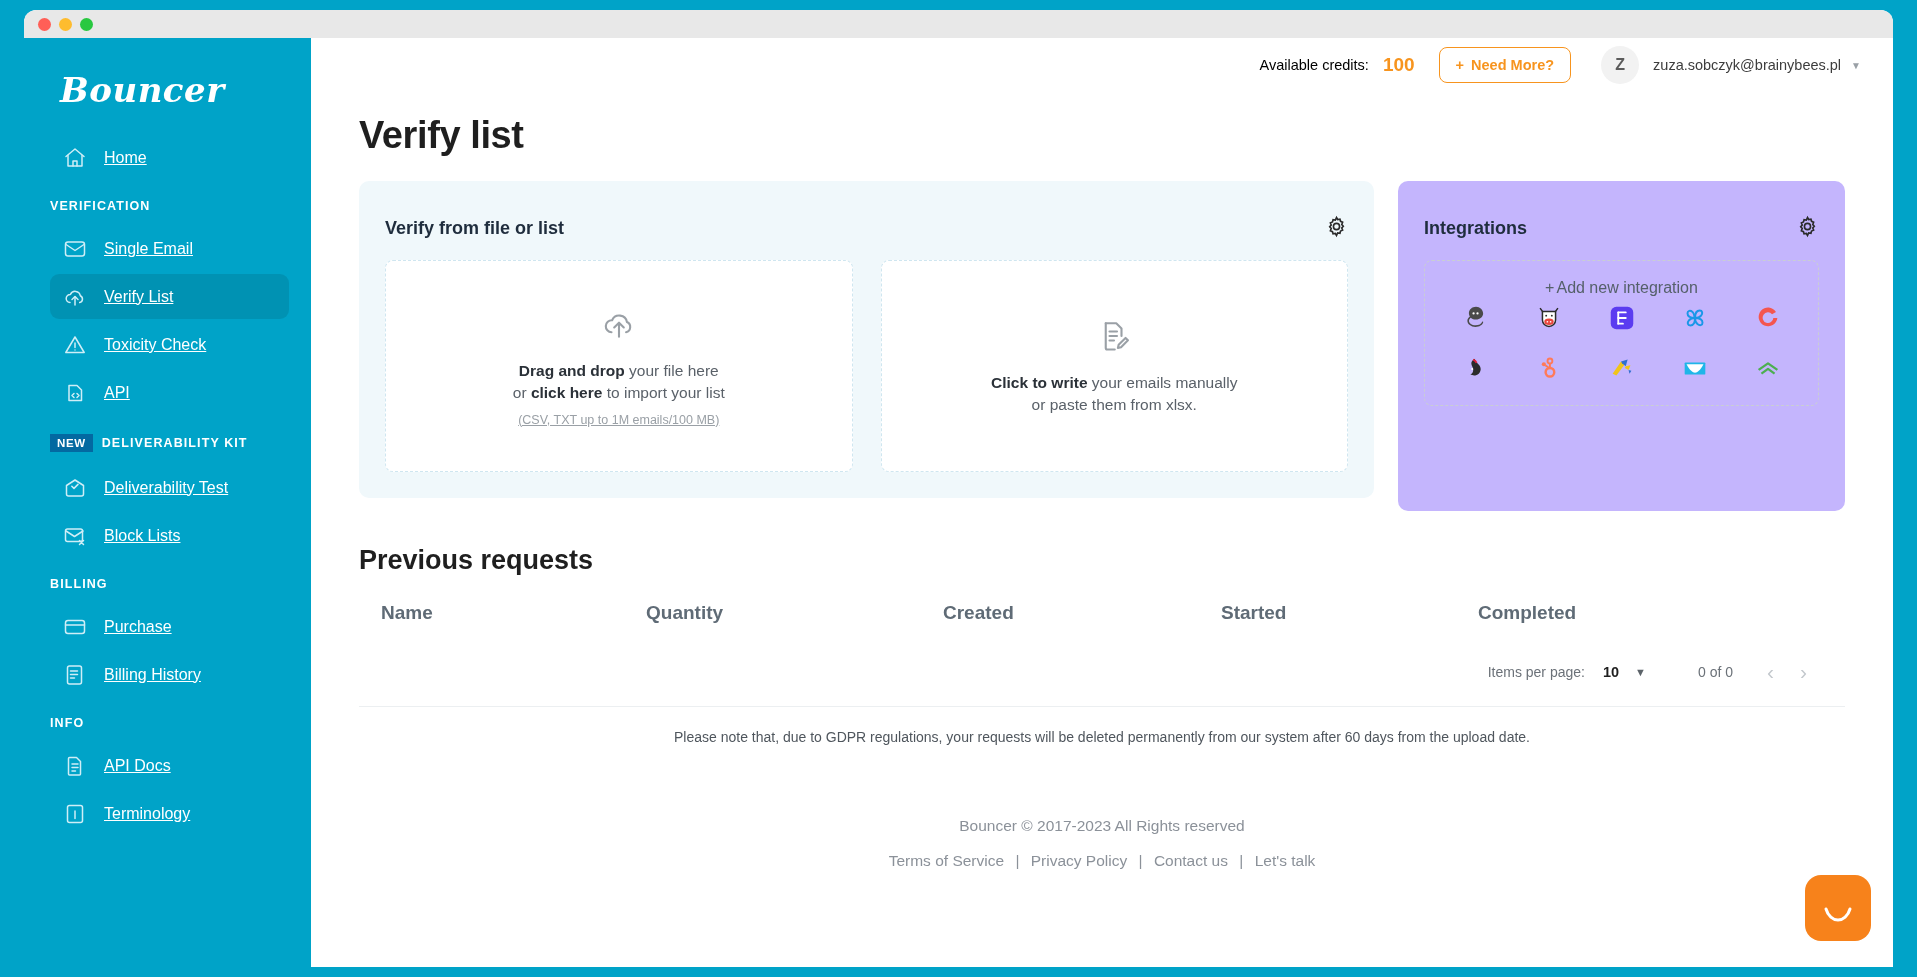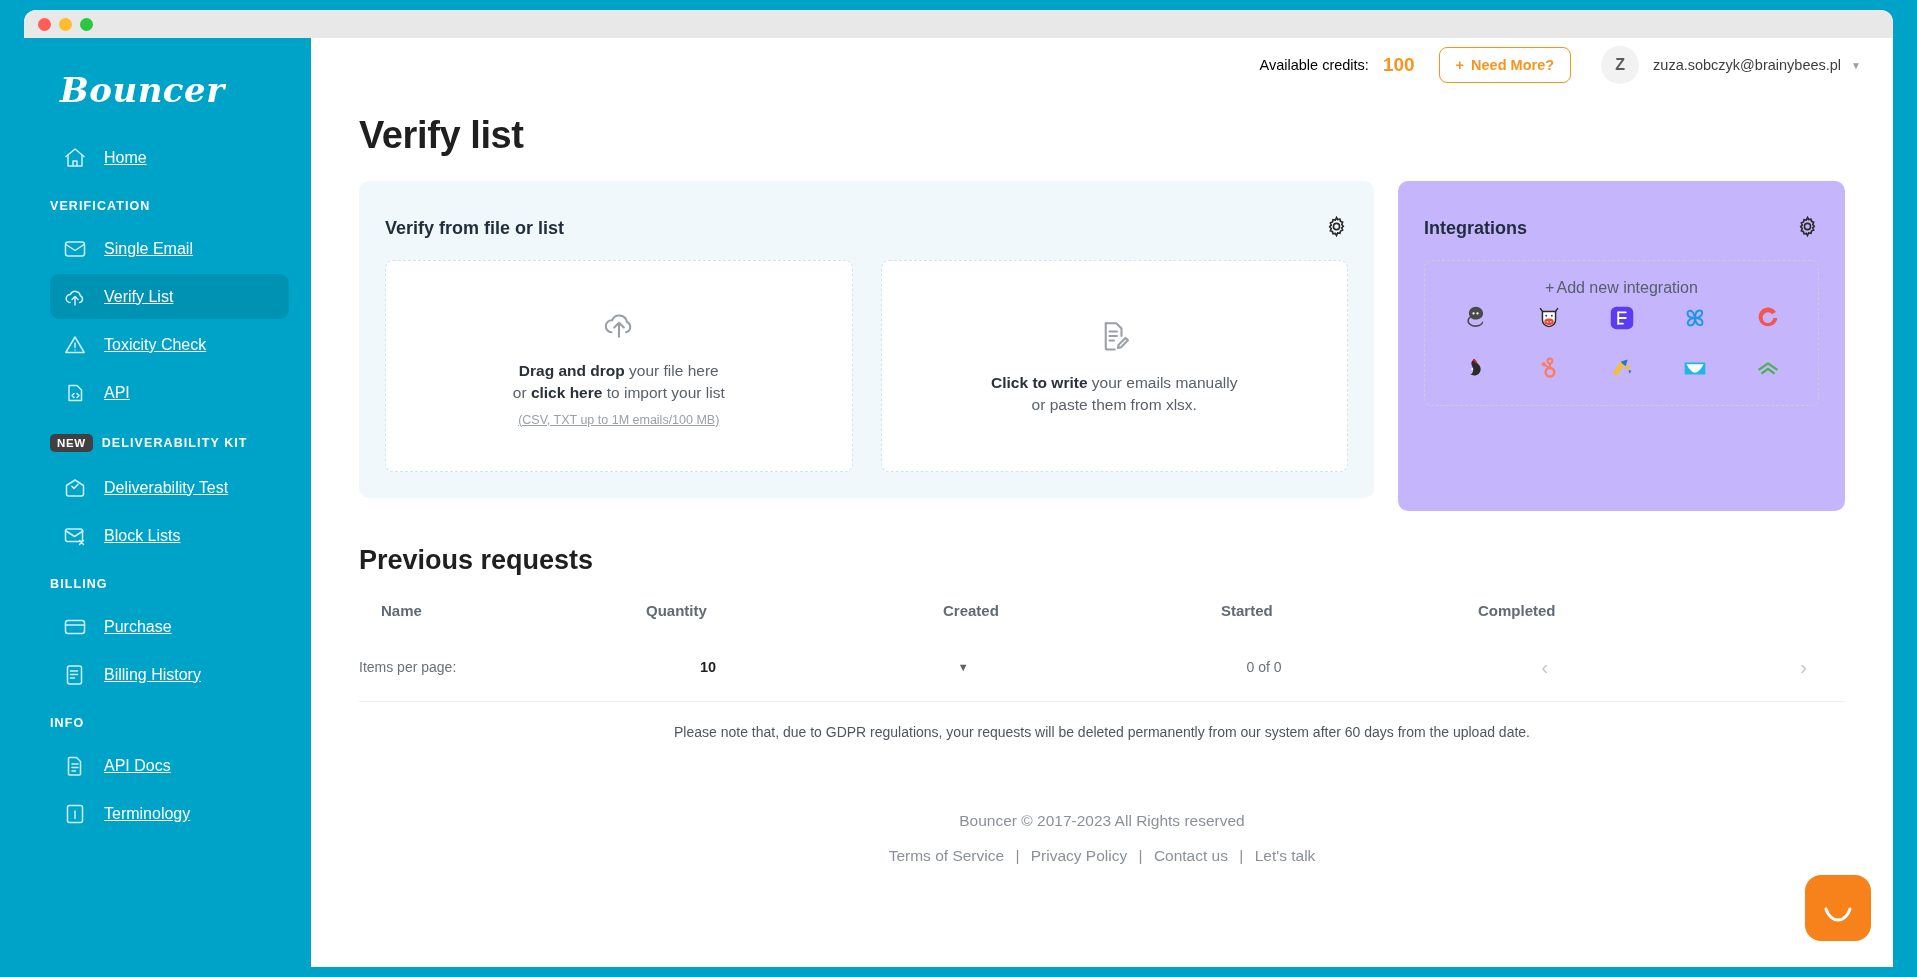--- a/index.html
+++ b/index.html
@@ -52,25 +52,25 @@
   }
   .nav-section {
     font-size: 12.5px;
     font-weight: bold;
     letter-spacing: 1.1px;
     color: #ffffff;
     padding: 16px 0 10px 26px;
     display: flex; align-items: center; gap: 9px;
   }
   .new-badge {
-    background: #404040;
+    background: #0369a1;
     color: #fff;
     font-size: 11.5px;
     font-weight: bold;
-    border-radius: 5px;
+    border-radius: 0;
     padding: 3px 7px;
     letter-spacing: .6px;
   }
   .nav-item {
     display: flex; align-items: center; gap: 16px;
     height: 45px;
     margin: 3px 22px 3px 26px;
     padding-left: 12px;
     border-radius: 9px;
     font-size: 16px;
@@ -168,29 +168,29 @@
   }
   #add-integration .plus { color: #55606a; margin-right: 2px; }
   .int-grid { display: grid; grid-template-columns: repeat(5, 1fr); row-gap: 16px; justify-items: center; }
   .int-icon { width: 34px; height: 34px; display: flex; align-items: center; justify-content: center; cursor: pointer; }
   .int-icon svg { width: 30px; height: 30px; }
 
   
   #prev-title { font-size: 27px; font-weight: bold; color: #1f1f1f; padding: 34px 0 26px 16px; }
   #table-wrap { padding: 0 16px; }
   #table-head { display: flex; padding: 0 22px; }
-  #table-head .th { font-size: 15px; font-weight: bold; color: #5f6b76; }
+  #table-head .th { font-size: 19px; font-weight: bold; color: #5f6b76; }
   .c-name { flex: 0 0 265px; }
   .c-qty  { flex: 0 0 297px; }
   .c-crt  { flex: 0 0 278px; }
   .c-str  { flex: 0 0 257px; }
   .c-cmp  { flex: 1; }
 
   #pager {
-    display: flex; align-items: center; justify-content: space-between;
+    display: flex; align-items: center; justify-content: flex-end;
     gap: 0; padding: 36px 38px 0 0; color: #6b7178; font-size: 14px;
   }
   #ipp-label { color: #6b7178; }
   #ipp-value { color: #1f1f1f; font-weight: bold; margin-left: 18px; font-size: 14.5px; }
   #ipp-caret { margin-left: 16px; color: #5c6369; font-size: 11px; cursor: pointer; }
   #range { margin-left: 52px; color: #6b7178; }
   .pg-btn { margin-left: 34px; color: #c3c8cd; font-size: 21px; cursor: pointer; }
   #pg-next { margin-left: 26px; }
 
   #gdpr {

